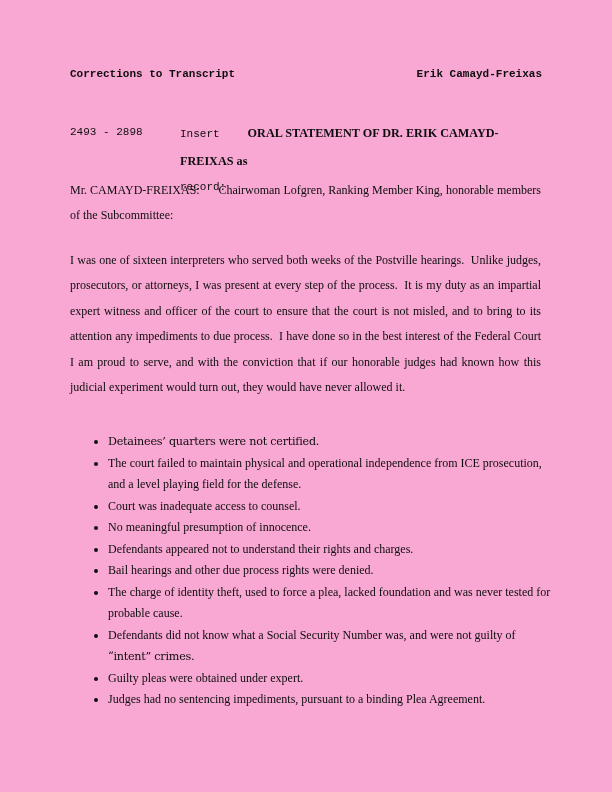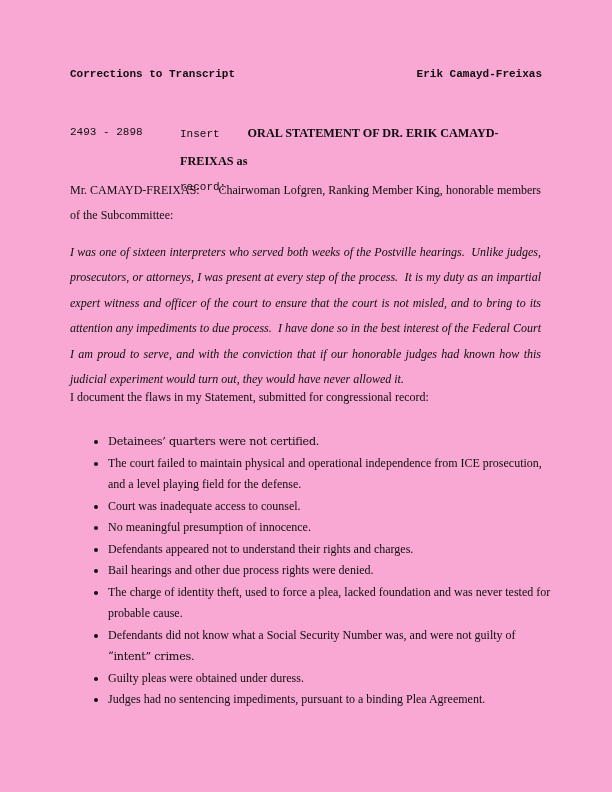--- a/index.html
+++ b/index.html
@@ -44,21 +44,21 @@
     left: 70px;
     width: 471px;
     margin: 0;
     font-family: "Liberation Serif", "DejaVu Serif", serif;
     font-size: 12px;
     line-height: 25.4px;
     text-align: justify;
     white-space: pre-wrap;
   }
   .salutation { top: 178px; }
-  .para-1 { top: 240px; font-style: italic; }
+  .para-1 { top: 248px; }
   .para-2 { top: 385px; text-align: left; }
   .bullets {
     position: absolute;
     left: 70px; top: 431px;
     width: 452px;
     margin: 0;
     padding: 0 0 0 38px;
     list-style: disc outside;
     font-family: "Liberation Serif", "DejaVu Serif", serif;
     font-size: 12px;
@@ -86,28 +86,27 @@
     <div class="insert-body">
       <div><span class="mono insert-keyword">Insert</span><span class="serif">ORAL STATEMENT OF DR. ERIK CAMAYD-FREIXAS as</span></div>
       <div class="mono">record:</div>
     </div>
   </div>
 
   <p class="body-par salutation">Mr. CAMAYD-FREIXAS:      Chairwoman Lofgren, Ranking Member King, honorable members of the Subcommittee:</p>
 
   <p class="body-par para-1">I was one of sixteen interpreters who served both weeks of the Postville hearings.  Unlike judges, prosecutors, or attorneys, I was present at every step of the process.  It is my duty as an impartial expert witness and officer of the court to ensure that the court is not misled, and to bring to its attention any impediments to due process.  I have done so in the best interest of the Federal Court I am proud to serve, and with the conviction that if our honorable judges had known how this judicial experiment would turn out, they would have never allowed it.</p>
 
-  <p class="body-par para-2">I document the flaws in my Statement, submitted for congressional record:</p>
 
   <ul class="bullets">
     <li><span></span><span class="alt">Detainees’ quarters were not certified.</span></li>
     <li><span>The court failed to maintain physical and operational independence from ICE prosecution, and a level playing field for the defense.</span><span class="alt"></span></li>
     <li><span>Court was inadequate access to counsel.</span><span class="alt"></span></li>
     <li><span>No meaningful presumption of innocence.</span><span class="alt"></span></li>
     <li><span>Defendants appeared not to understand their rights and charges.</span><span class="alt"></span></li>
     <li><span>Bail hearings and other due process rights were denied.</span><span class="alt"></span></li>
     <li><span>The charge of identity theft, used to force a plea, lacked foundation and was never tested for probable cause.</span><span class="alt"></span></li>
     <li><span>Defendants did not know what a Social Security Number was, and were not guilty of </span><span class="alt">“intent” crimes.</span></li>
-    <li><span>Guilty pleas were obtained under duress.</span><span class="alt"></span></li>
+    <li><span>Guilty pleas were obtained under expert.</span><span class="alt"></span></li>
     <li><span>Judges had no sentencing impediments, pursuant to a binding Plea Agreement.</span><span class="alt"></span></li>
   </ul>
 
 </div>
 
 </body></html>

